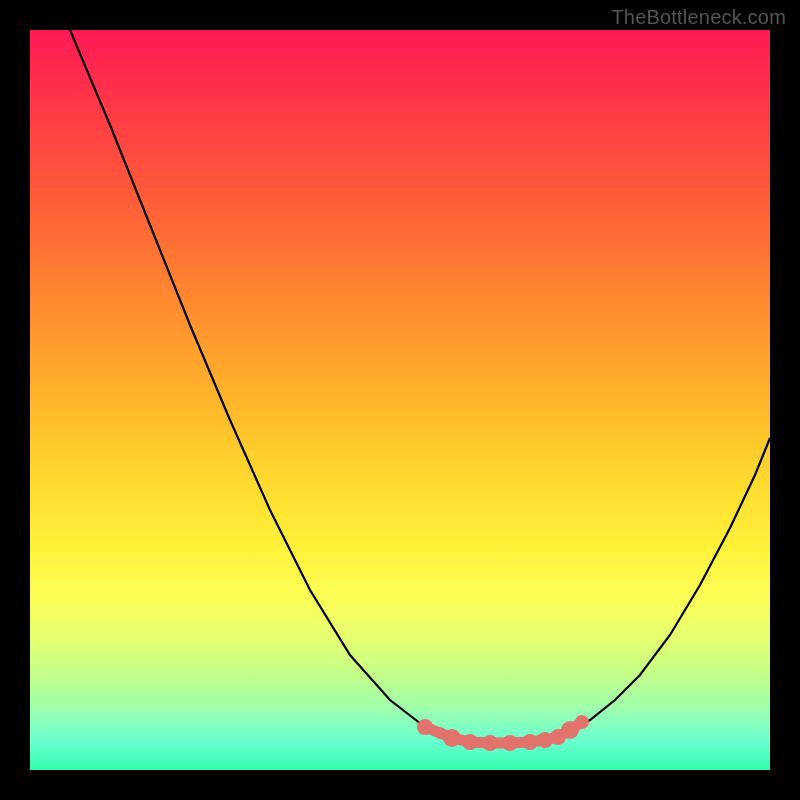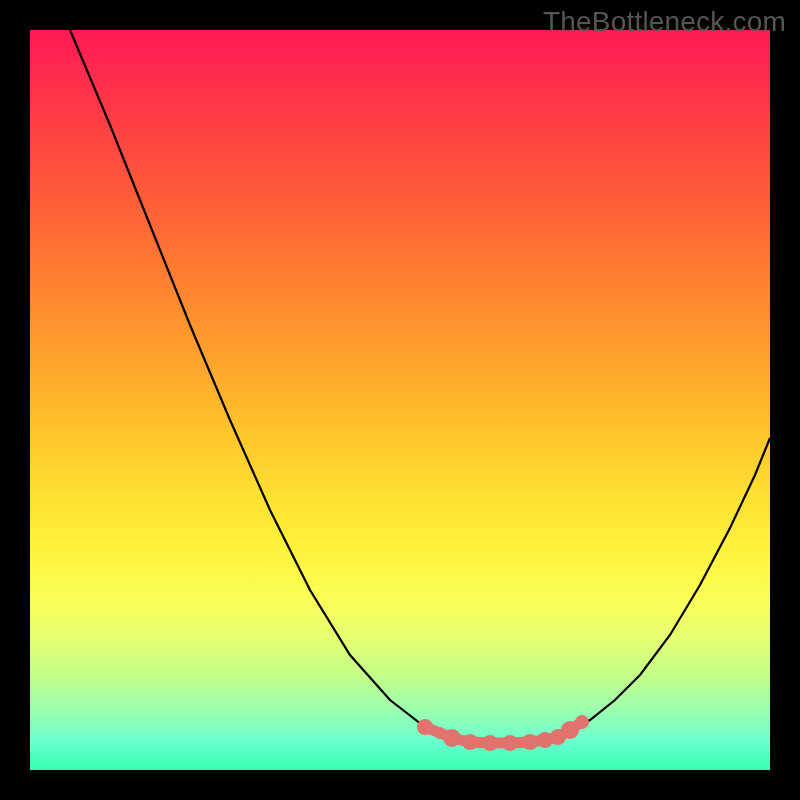--- a/index.html
+++ b/index.html
@@ -9,21 +9,21 @@
     background: #000;
     position: relative;
     font-family: Arial, sans-serif;
     overflow: hidden;
   }
   .watermark {
     position: absolute;
     top: 6px;
     right: 14px;
     color: #555;
-    font-size: 28px;
+    font-size: 20px;
     font-weight: 400;
     z-index: 10;
     letter-spacing: 0.2px;
   }
   .plot-area {
     position: absolute;
     left: 30px;
     top: 30px;
     width: 740px;
     height: 740px;

